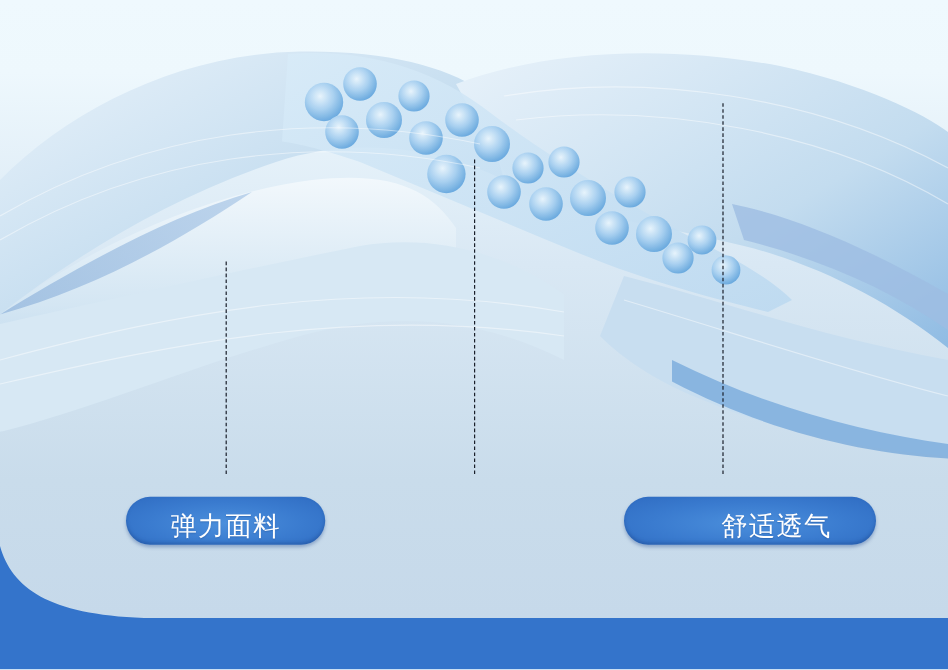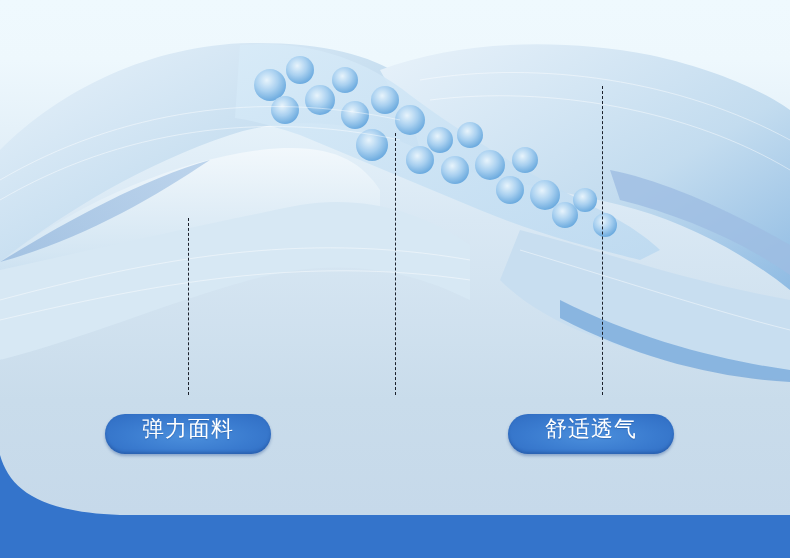--- a/index.html
+++ b/index.html
@@ -4,21 +4,21 @@
 <style>
   html, body { margin:0; padding:0; }
   body { width:790px; height:558px; overflow:hidden; background:#eef8fd; }
   .stage { position:relative; width:790px; height:558px; overflow:hidden;
     background: linear-gradient(180deg, #eff9fe 0px, #eef8fd 60px, #d9e8f4 220px, #c9dceb 400px, #c6d9ea 515px); }
   .layer { position:absolute; left:0; top:0; }
   .dash { position:absolute; width:0; border-left:1.5px dashed #1a1f2a; }
   .pill { position:absolute; height:40px; border-radius:20px;
     background: radial-gradient(ellipse at 50% 55%, #4b8fdc 0%, #3a7bcf 55%, #2f6cc2 100%);
     box-shadow: 0 2px 3px rgba(30,70,140,0.35), inset 0 -2px 3px rgba(20,60,130,0.35);
-    display:flex; align-items:flex-start; justify-content:center; cursor:pointer; }
+    display:flex; align-items:flex-end; justify-content:center; cursor:pointer; }
   .pill-label { color:#ffffff; font-family:"DejaVu Sans", sans-serif; font-size:22px; letter-spacing:1px;
     text-shadow: 0 1px 1px rgba(0,40,100,0.25); }
 </style>
 </head>
 <body>
 
 <div class="stage">
 
   <svg class="layer" width="790" height="558" viewBox="0 0 790 558">
     <defs>
@@ -101,17 +101,17 @@
     <path d="M0,455 C10,490 40,512 120,515 L790,515 L790,558 L0,558 Z" fill="#3474cb"></path>
   </svg>
 
   <div class="dash" style="left:188px; top:218px; height:177px;"></div>
   <div class="dash" style="left:395px; top:133px; height:262px;"></div>
   <div class="dash" style="left:602px; top:86px; height:309px;"></div>
 
   <div class="pill" style="left:105px; top:414px; width:166px;">
     <span class="pill-label">弹力面料</span>
   </div>
-  <div class="pill" style="left:508px; top:414px; width:166px;">
+  <div class="pill" style="left:520px; top:414px; width:166px;padding-left:44px;">
     <span class="pill-label">舒适透气</span>
   </div>
 
 </div>
 
 </body></html>

